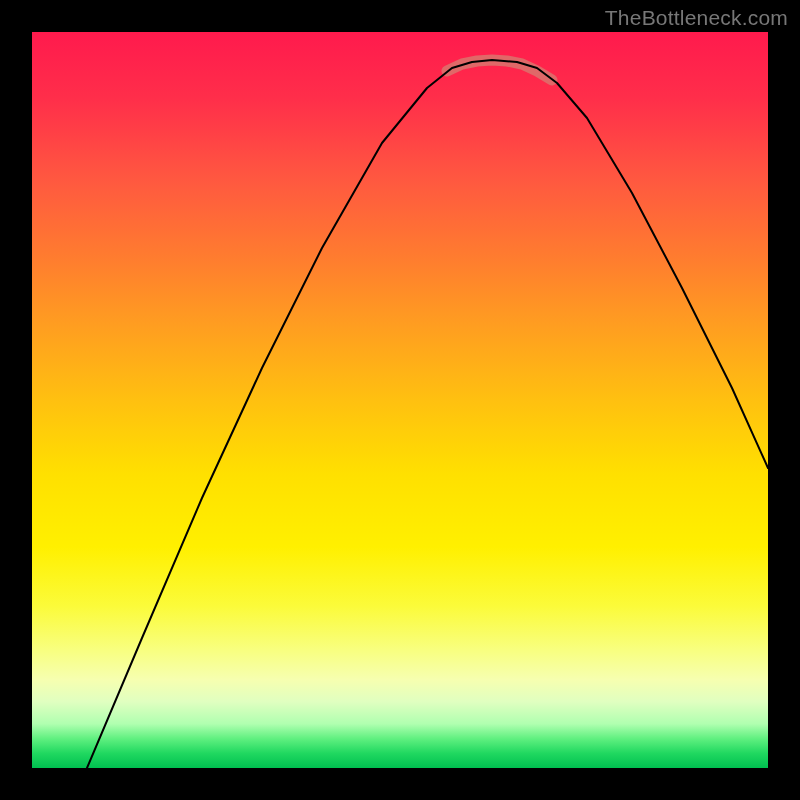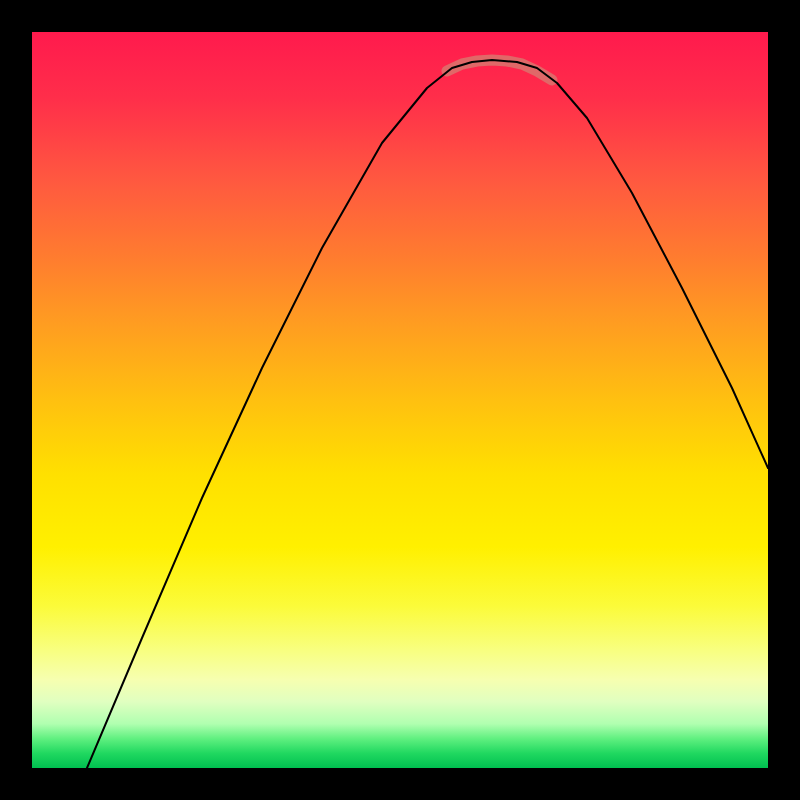--- a/index.html
+++ b/index.html
@@ -81,20 +81,21 @@
     font-weight: 500;
     letter-spacing: 0.2px;
     user-select: none;
   }
 </style>
 </head>
 <body>
 
 <div class="frame">
 
+  <div class="watermark">TheBottleneck.com</div>
 
   <div class="plot-area">
     <div class="gradient-bg"></div>
 
     <svg class="curve-svg" viewBox="0 0 736 736" preserveAspectRatio="none">
       <path class="flat-highlight" d="M415 39 L430 32 L445 29 L460 28 L475 29 L490 32 L505 39 L520 48"></path>
       <path class="main-curve" d="M55 736 L110 606 L170 466 L230 336 L290 216 L350 111 L395 56 L420 36 L440 30 L460 28 L485 30 L505 36 L525 51 L555 86 L600 161 L650 256 L700 356 L736 436"></path>
     </svg>
   </div>
 </div>

